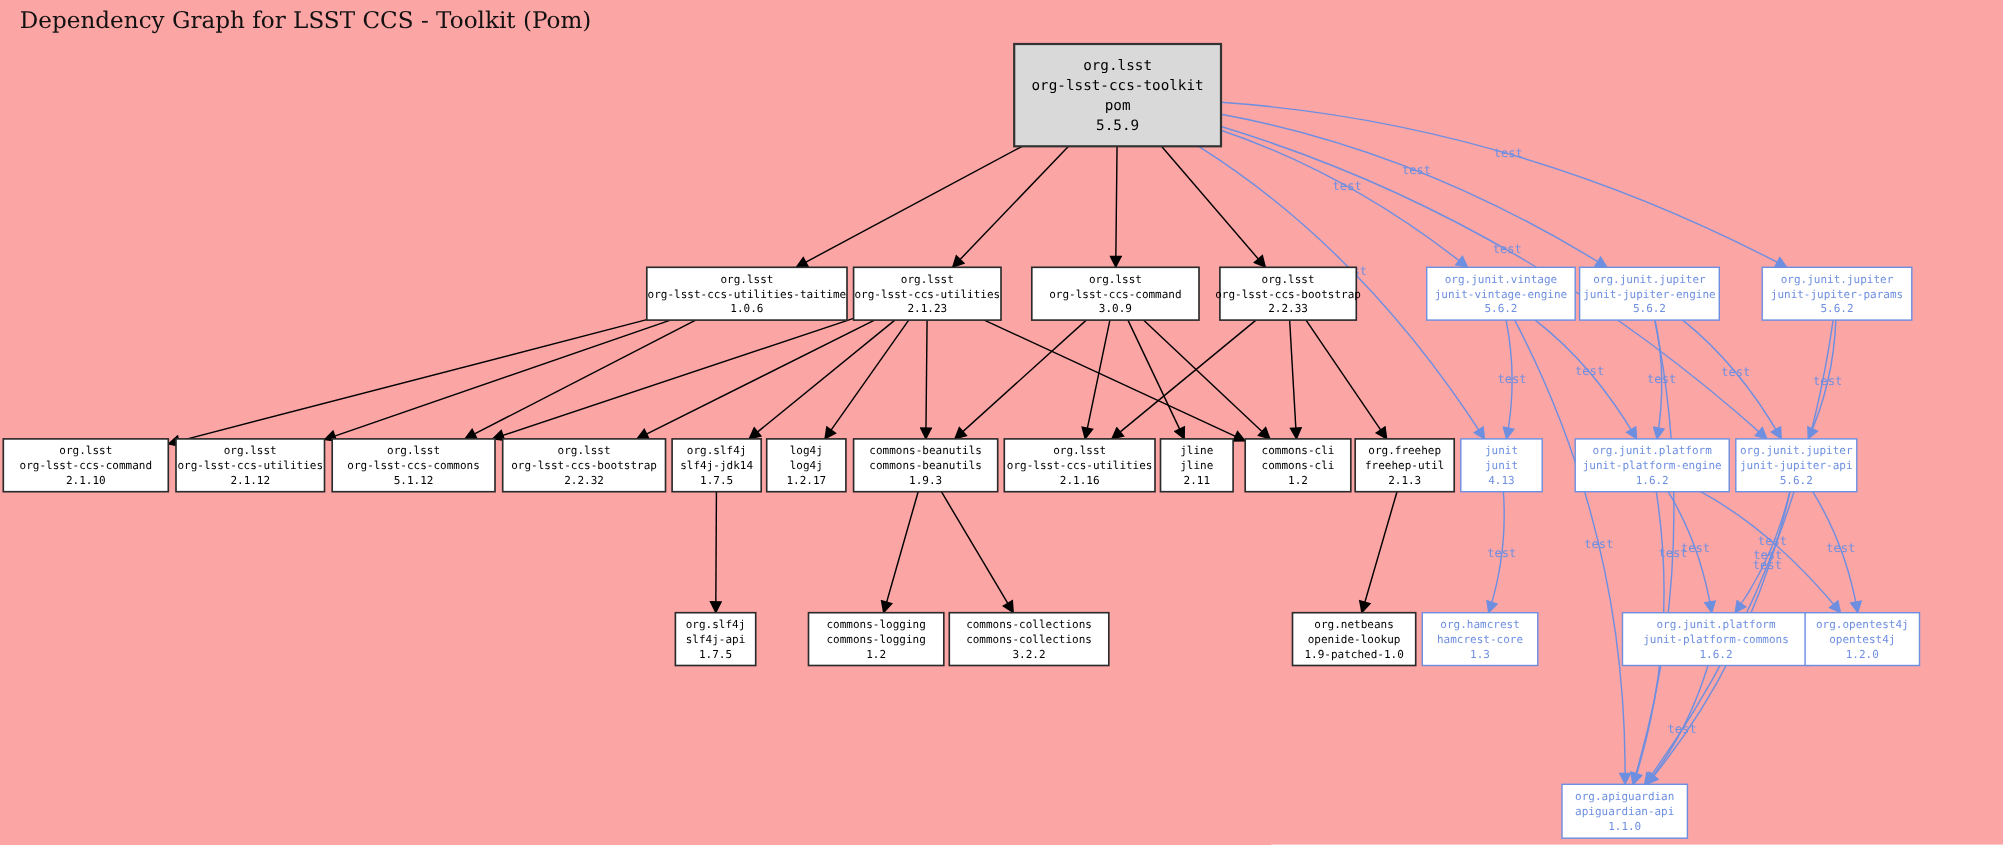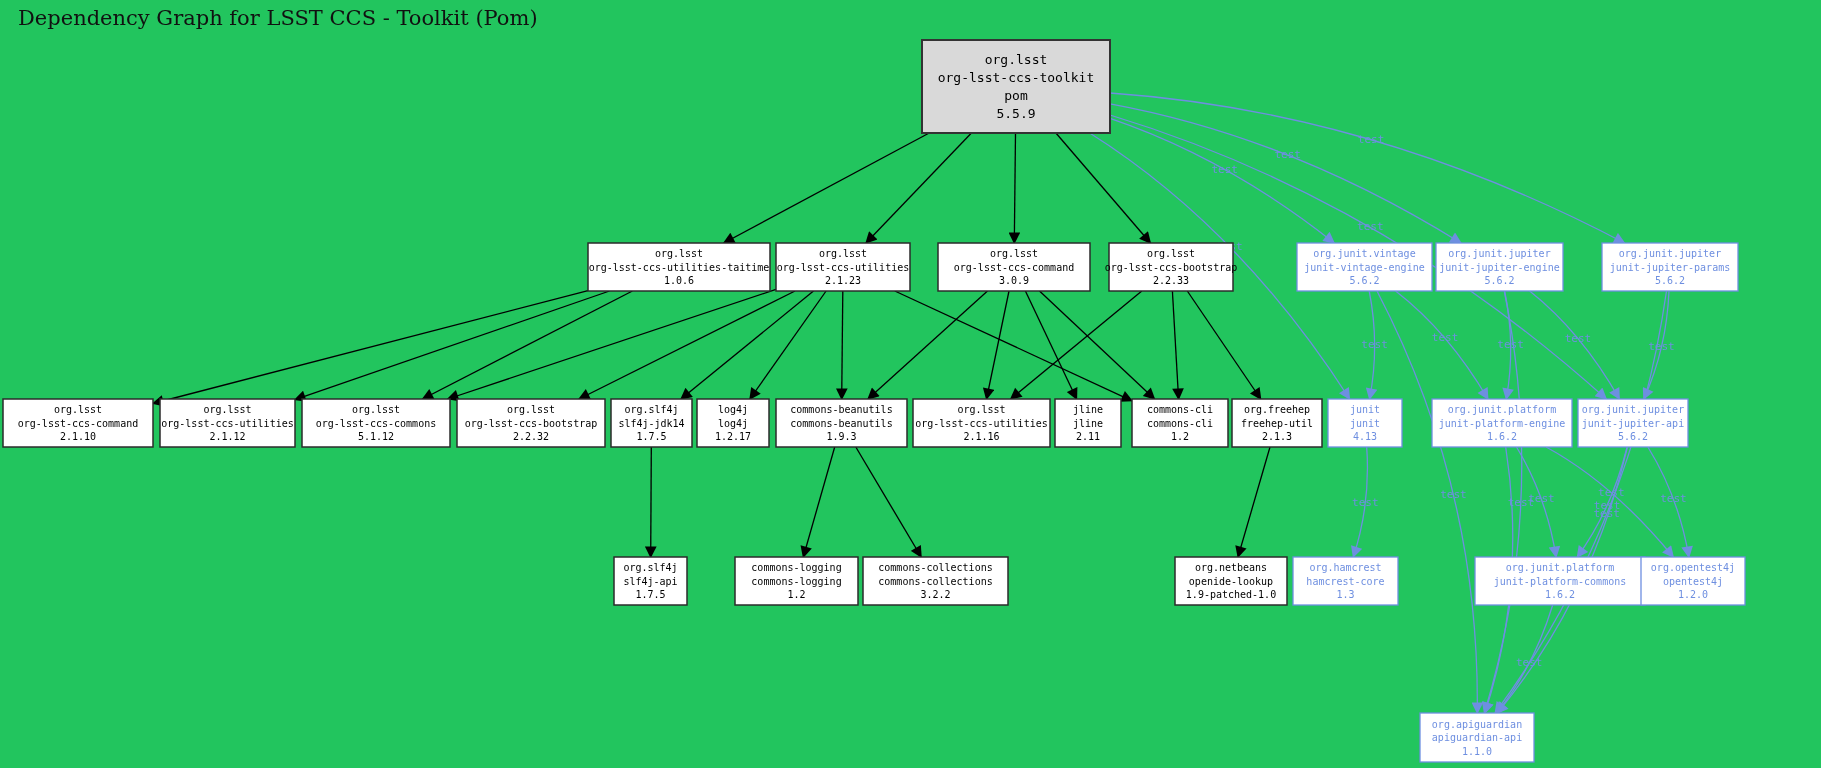--- a/index.html
+++ b/index.html
@@ -1,16 +1,16 @@
 <!DOCTYPE html>
 <html><head>
 <meta charset="utf-8">
 <style>
   html,body{margin:0;padding:0;background:#ffffff;}
-  #stage{position:relative;width:1821px;height:768px;background:#22c55e;overflow:hidden;
+  #stage{position:relative;width:1821px;height:768px;background:#fca5a5;overflow:hidden;
          font-family:"DejaVu Sans Mono",monospace;}
   #page-title{position:absolute;left:18px;top:6px;
               font-family:"DejaVu Serif",serif;font-size:21px;color:#111;}
   #graph-svg{position:absolute;left:0;top:0;}
   .edge{fill:none;stroke-width:1.3px;}
   .edge-compile{stroke:#000000;}
   .edge-test{stroke:#6e8fe0;}
   .edge-label{font:11px "DejaVu Sans Mono",monospace;fill:#6e8fe0;text-anchor:middle;}
   .node rect{fill:#ffffff;}
   .node-dep rect{stroke:#2b2b2b;stroke-width:1.5px;}

